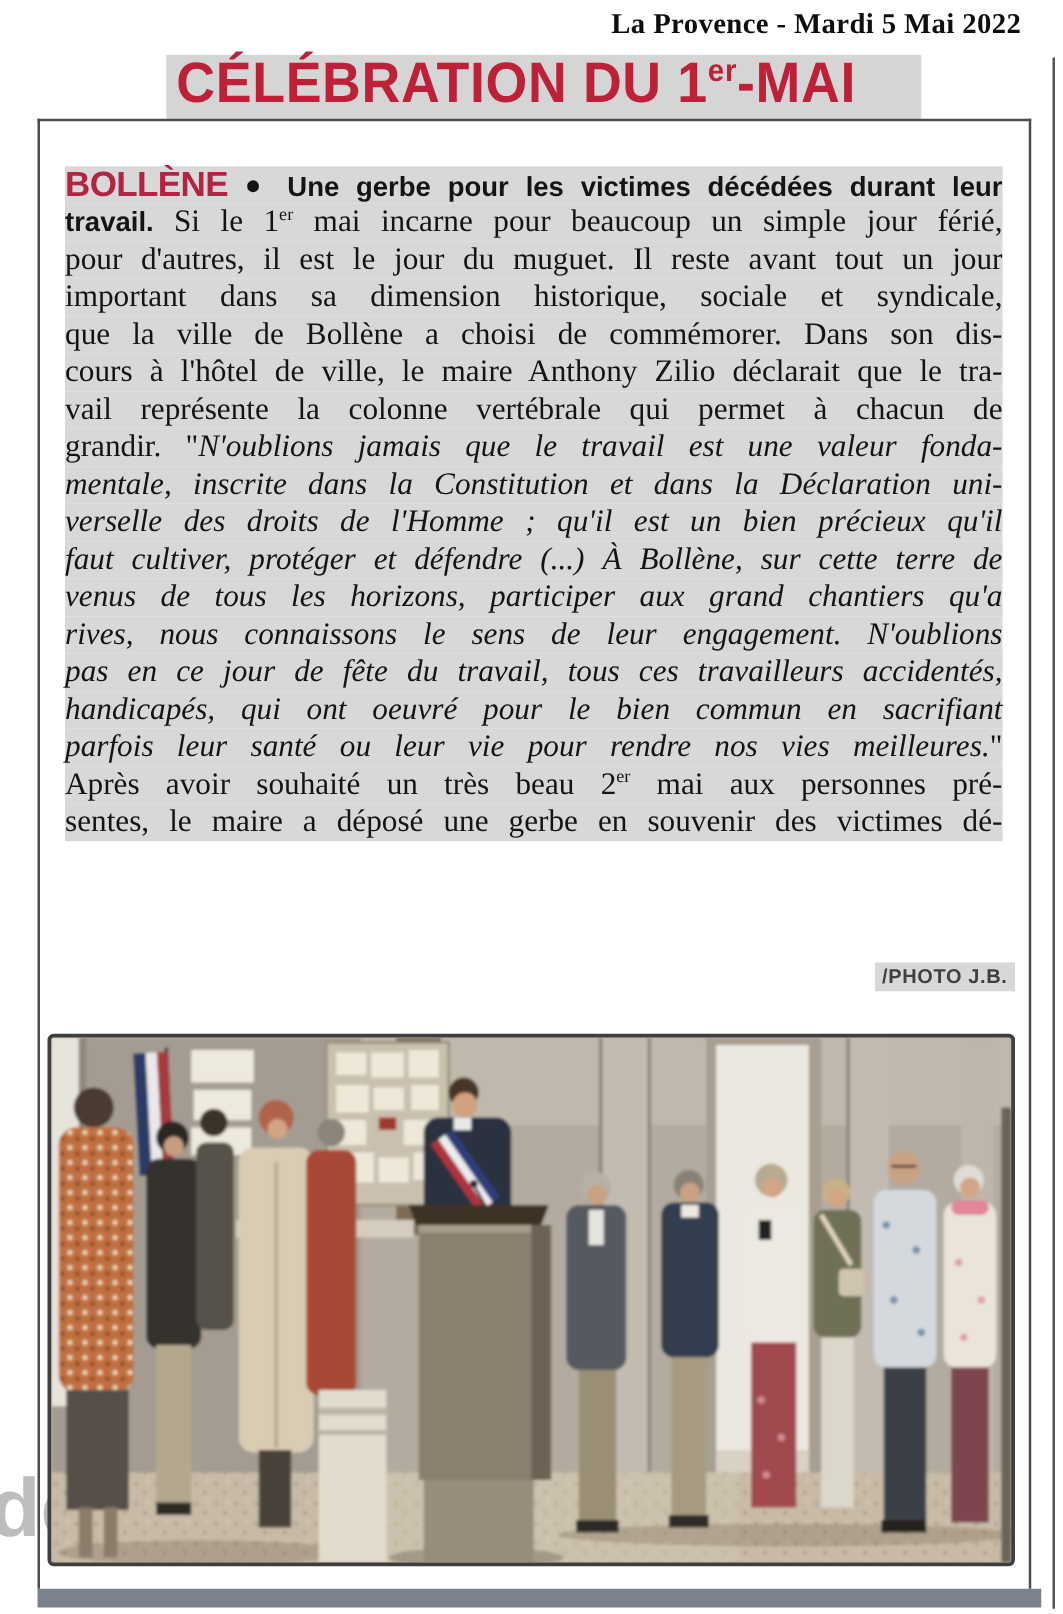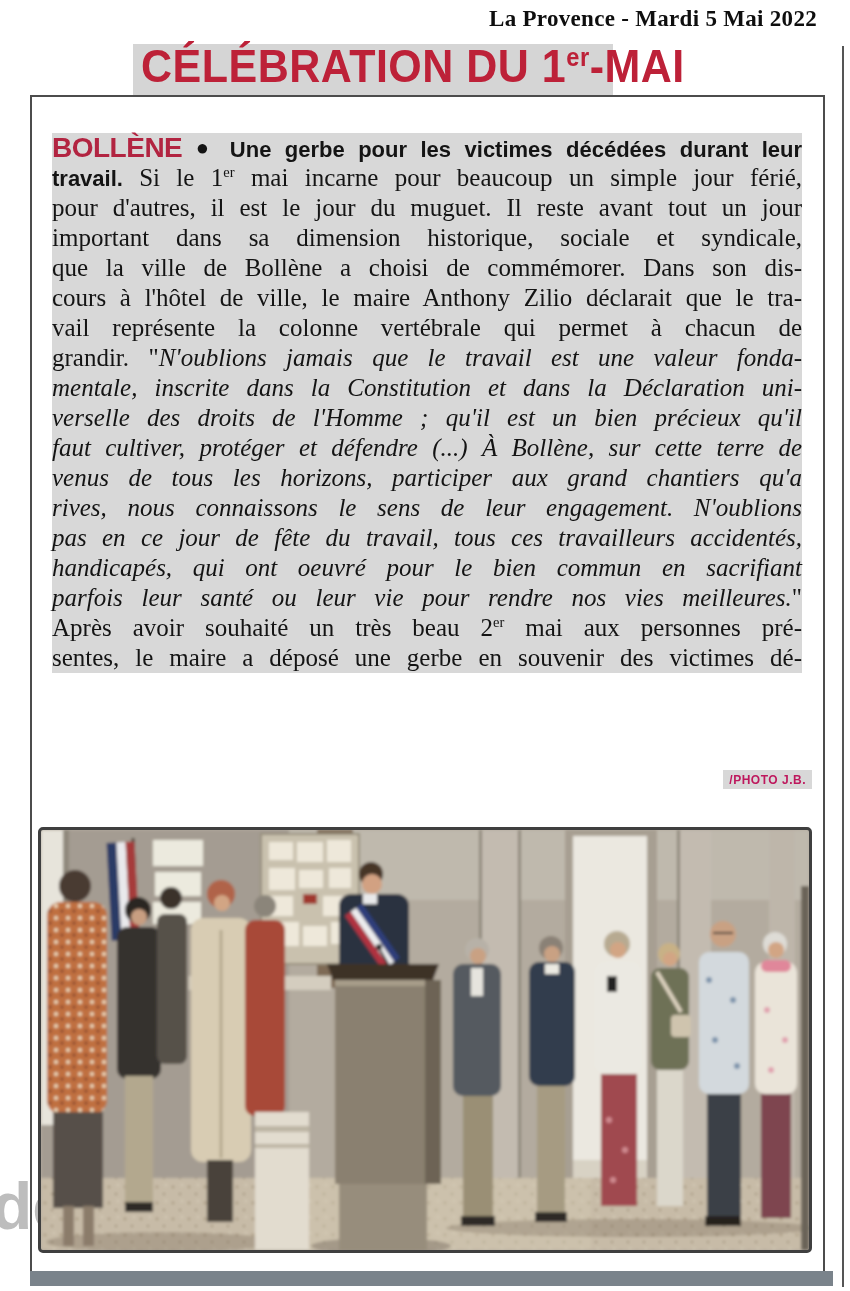--- a/index.html
+++ b/index.html
@@ -8,21 +8,21 @@
     font-family:"Liberation Serif",serif;overflow:hidden;
   }
   
   .masthead{
     position:absolute;top:6px;right:33px;
     font-family:"Liberation Serif",serif;font-weight:700;font-size:23px;
     color:#0e0e0e;letter-spacing:.3px;white-space:nowrap;
   }
   
   .headline-band{
-    position:absolute;left:133px;top:44px;width:480px;height:52px;
+    position:absolute;left:133px;top:44px;width:604px;height:52px;
     background:#d5d5d5;
   }
   .headline-text{
     position:absolute;left:8px;top:-3px;
     font-family:"Liberation Sans",sans-serif;font-weight:700;font-size:43px;
     color:#bd2138;white-space:nowrap;letter-spacing:.5px;
     transform:scaleY(1.06);transform-origin:top left;
   }
   .headline-text sup{font-size:55%;vertical-align:super;line-height:0;}
   
@@ -47,22 +47,22 @@
   }
   .seg-n{font-family:"Liberation Serif",serif;}
   .seg-i{font-family:"Liberation Serif",serif;font-style:italic;}
   .seg-b{font-family:"Liberation Sans",sans-serif;font-weight:700;font-size:22px;}
   .seg-r{font-family:"Liberation Sans",sans-serif;font-weight:700;font-size:28px;color:#b22441;letter-spacing:-.5px;}
   .seg-u{font-family:"Liberation Sans",sans-serif;font-size:22px;position:relative;top:-2px;}
   sup.seg-s{font-size:58%;vertical-align:super;line-height:0;}
   
   .credit-line{position:absolute;left:38px;top:770px;width:774px;text-align:right;}
   .credit-text{
-    display:inline-block;background:#d8d8d8;color:#be185d;
-    font-family:"Liberation Sans",sans-serif;font-weight:700;font-size:12px;
+    display:inline-block;background:#d8d8d8;color:#404040;
+    font-family:"Liberation Sans",sans-serif;font-weight:700;font-size:16px;
     letter-spacing:.5px;padding:3px 6px 2px 6px;
   }
   
   .photo-frame{
     position:absolute;left:38px;top:827px;width:774px;height:426px;
     border:3px solid #3f3f3f;border-radius:5px;overflow:hidden;
     box-sizing:border-box;background:#b3ab9f;z-index:2;
   }
   
   .watermark{

